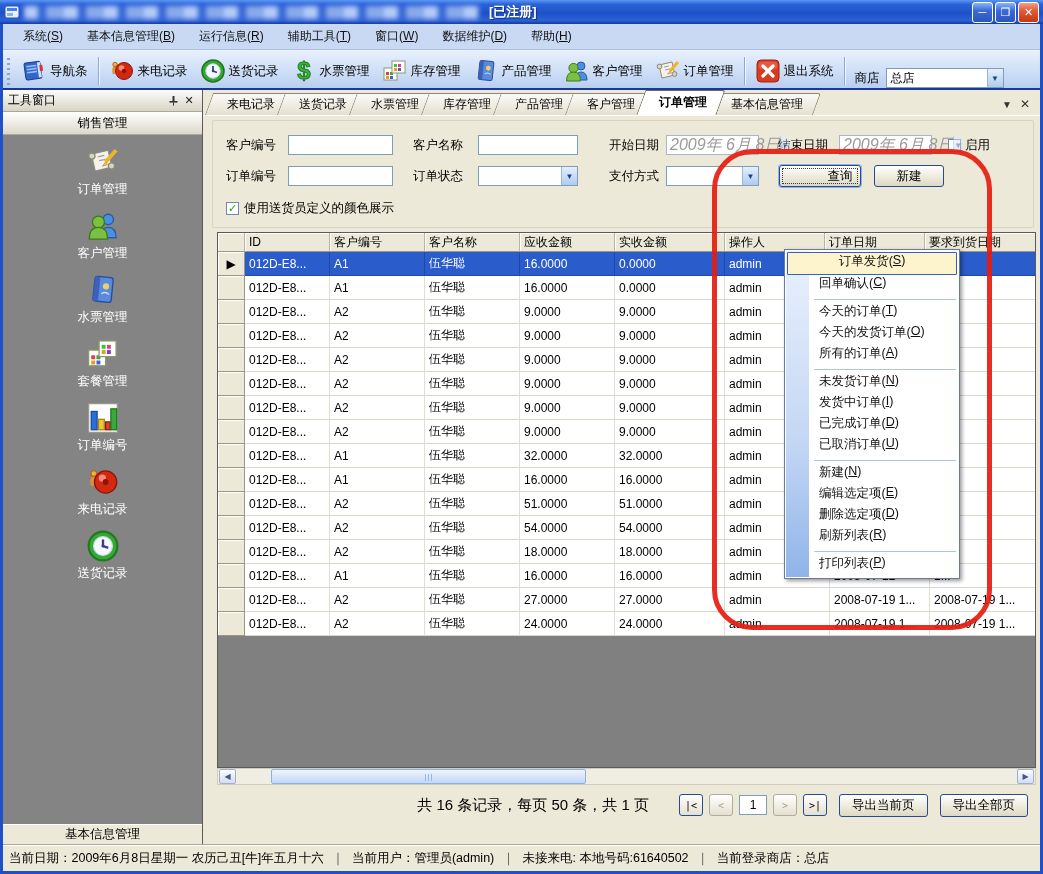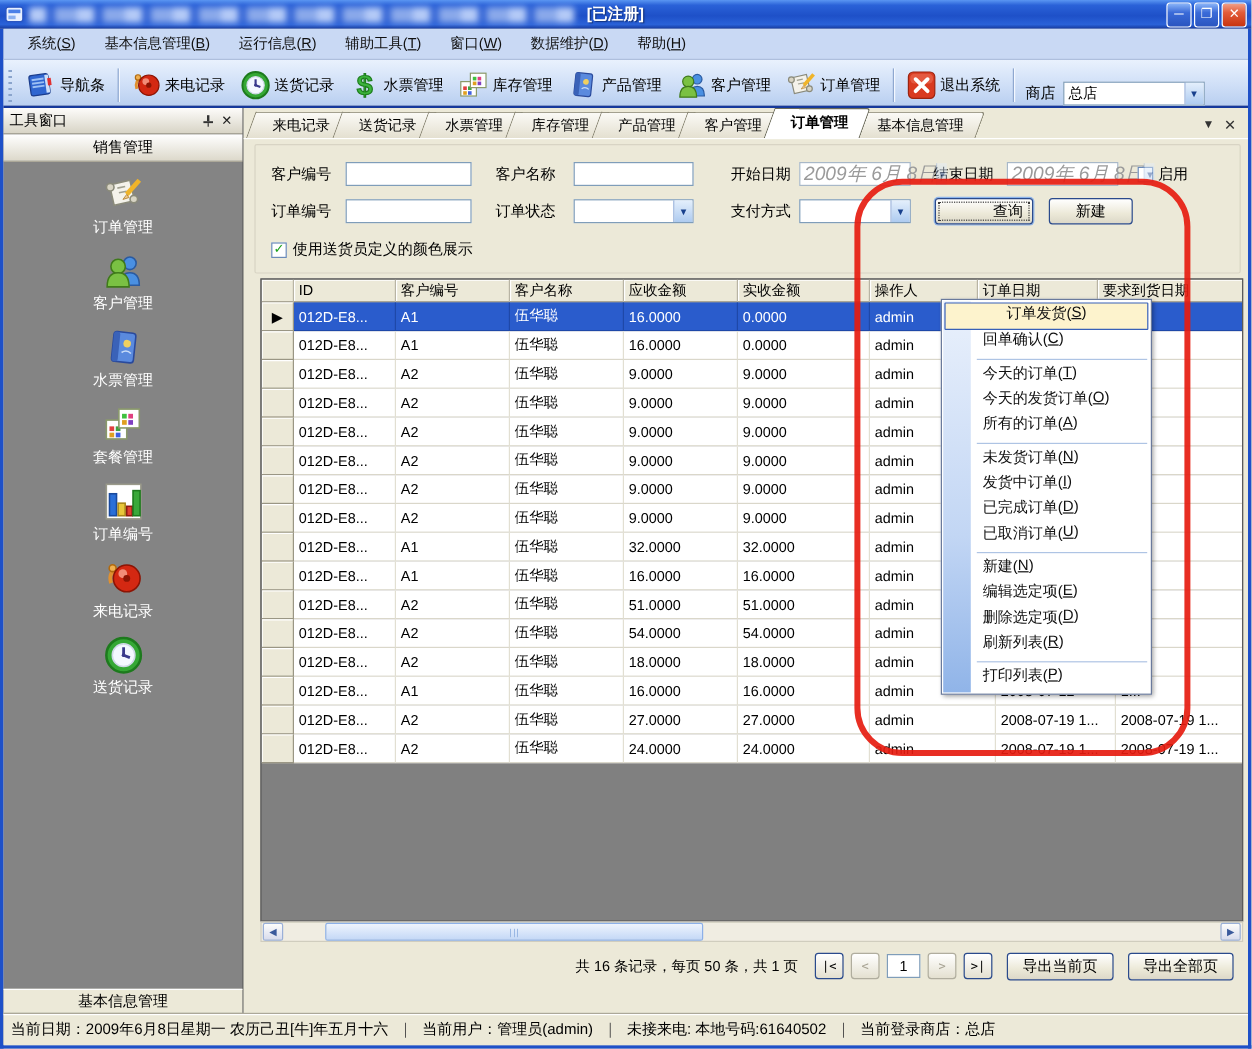--- a/index.html
+++ b/index.html
@@ -115,21 +115,21 @@
   .sb-arrow { width:17px; height:15px; background:linear-gradient(180deg,#fdfdfb,#d8dced); border:1px solid #9ab0d8; border-radius:2px;
     color:#3a5a9c; font-size:8px; display:flex; align-items:center; justify-content:center; flex:none; }
   .sb-thumb { position:absolute; left:53px; width:315px; height:15px; top:0px; border:1px solid #8cb0e8; border-radius:2px;
     background:linear-gradient(180deg,#eef4fd,#c4d8f6); }
   .sb-thumb::after { content:""; position:absolute; left:50%; top:4px; width:8px; height:7px; transform:translateX(-50%);
     background:repeating-linear-gradient(90deg,#9ab8e4 0 1px,transparent 1px 3px); }
 
   
   .pager { position:absolute; left:0; top:700px; width:837px; height:30px; display:flex; align-items:center;
     justify-content:flex-end; padding-right:12px; gap:6px; }
-  .pager .summary { font-size:12px; margin-right:8px; }
+  .pager .summary { font-size:15px; margin-right:24px; }
   .navbtn { width:24px; height:22px; background:linear-gradient(180deg,#fff,#e4e0d0); border:1px solid #2a4a8c; border-radius:3px;
     font-size:10px; font-family:"DejaVu Sans Mono",monospace; display:flex; align-items:center; justify-content:center; }
   .navbtn.dis { border-color:#b0ad9e; color:#a8a494; }
   .pageinput { width:28px; height:20px; border:1px solid #7f9db9; background:#fff; text-align:center; font-size:12px;
     display:flex; align-items:center; justify-content:center; }
   .expbtn { padding:0 12px; height:23px; margin-left:6px; }
 
   
   .statusbar { position:absolute; left:3px; bottom:3px; width:1037px; height:26px; background:#ece9d8;
     border-top:1px solid #fff; box-shadow:0 -1px 0 #aca899; display:flex; align-items:center; padding-left:6px;
@@ -468,21 +468,21 @@
 
   <div class="gridpanel">
     <div class="ghead" id="ghead">
         <div class="grow">
           <div class="gcell ind" style="width: 27px;"></div>
           <div class="gcell" style="width: 85px;">ID</div>
           <div class="gcell" style="width: 95px;">客户编号</div>
           <div class="gcell" style="width: 95px;">客户名称</div>
           <div class="gcell" style="width: 95px;">应收金额</div>
           <div class="gcell" style="width: 110px;">实收金额</div>
-          <div class="gcell" style="width: 90px;">操作人</div>
+          <div class="gcell" style="width: 100px;">操作人</div>
           <div class="gcell" style="width: 100px;">订单日期</div>
           <div class="gcell" style="width: 133px;">要求到货日期</div>
         </div>
       </div>
     <div class="gbody" id="gbody">
         <div class="grow sel">
           <div class="gcell ind" style="width: 27px;">▶</div>
           <div class="gcell" style="width: 85px;">012D-E8...</div>
           <div class="gcell" style="width: 95px;">A1</div>
           <div class="gcell" style="width: 95px;">伍华聪</div>

